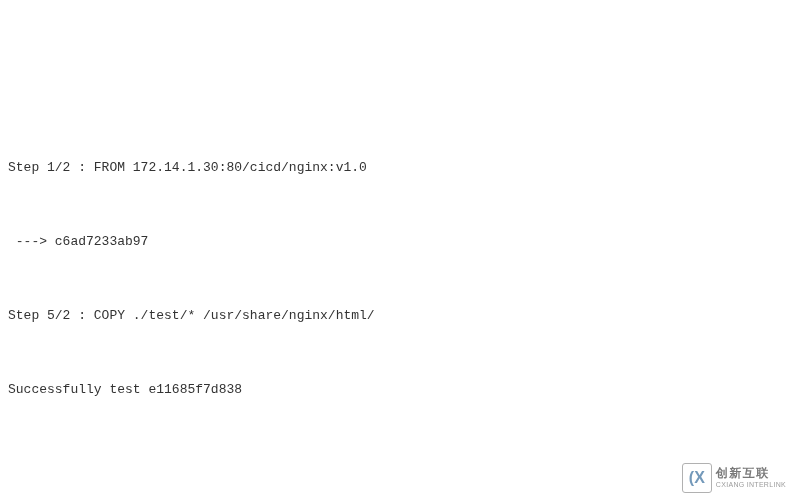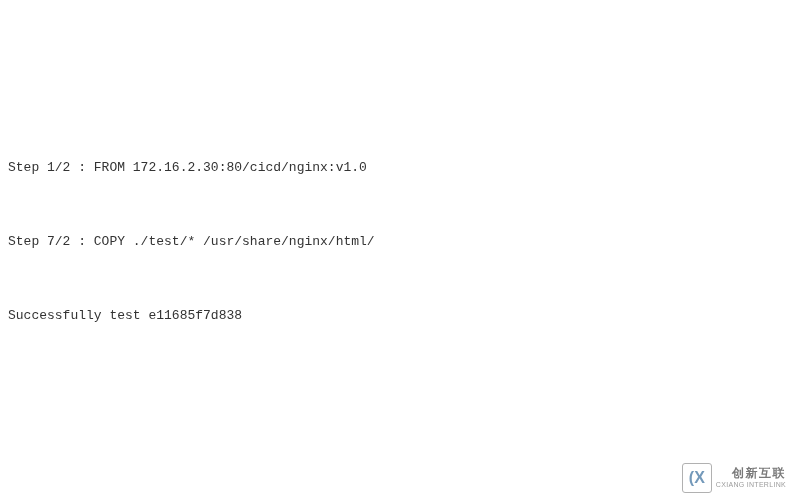--- a/index.html
+++ b/index.html
@@ -42,41 +42,41 @@
       font-family: Arial, sans-serif;
       background: #fff;
     }
     .watermark-text {
       display: flex;
       flex-direction: column;
       font-size: 10px;
       line-height: 1.15;
       color: #333;
       font-family: "Microsoft YaHei", Arial, sans-serif;
-      text-align: right;
     }
     .watermark-text .cn {
       font-weight: bold;
       font-size: 12px;
       letter-spacing: 1.5px;
     }
     .watermark-text .en {
       font-size: 7px;
       letter-spacing: 0.3px;
       color: #666;
     }
   </style>
 </head>
 <body>
 
 
 
 <div>
-  <span class="line">Step 1/2 : FROM 172.16.2.30:80/cicd/nginx:v1.0</span>
-  <span class="line">Step 7/2 : COPY ./test/* /usr/share/nginx/html/</span>
+  <span class="line">Step 1/2 : FROM 172.14.1.30:80/cicd/nginx:v1.0</span>
+  <span class="line"> ---&gt; c6ad7233ab97</span>
+  <span class="line">Step 5/2 : COPY ./test/* /usr/share/nginx/html/</span>
   <span class="line">Successfully test e11685f7d838</span>
   
   
   
   
   
   
   
   
   

